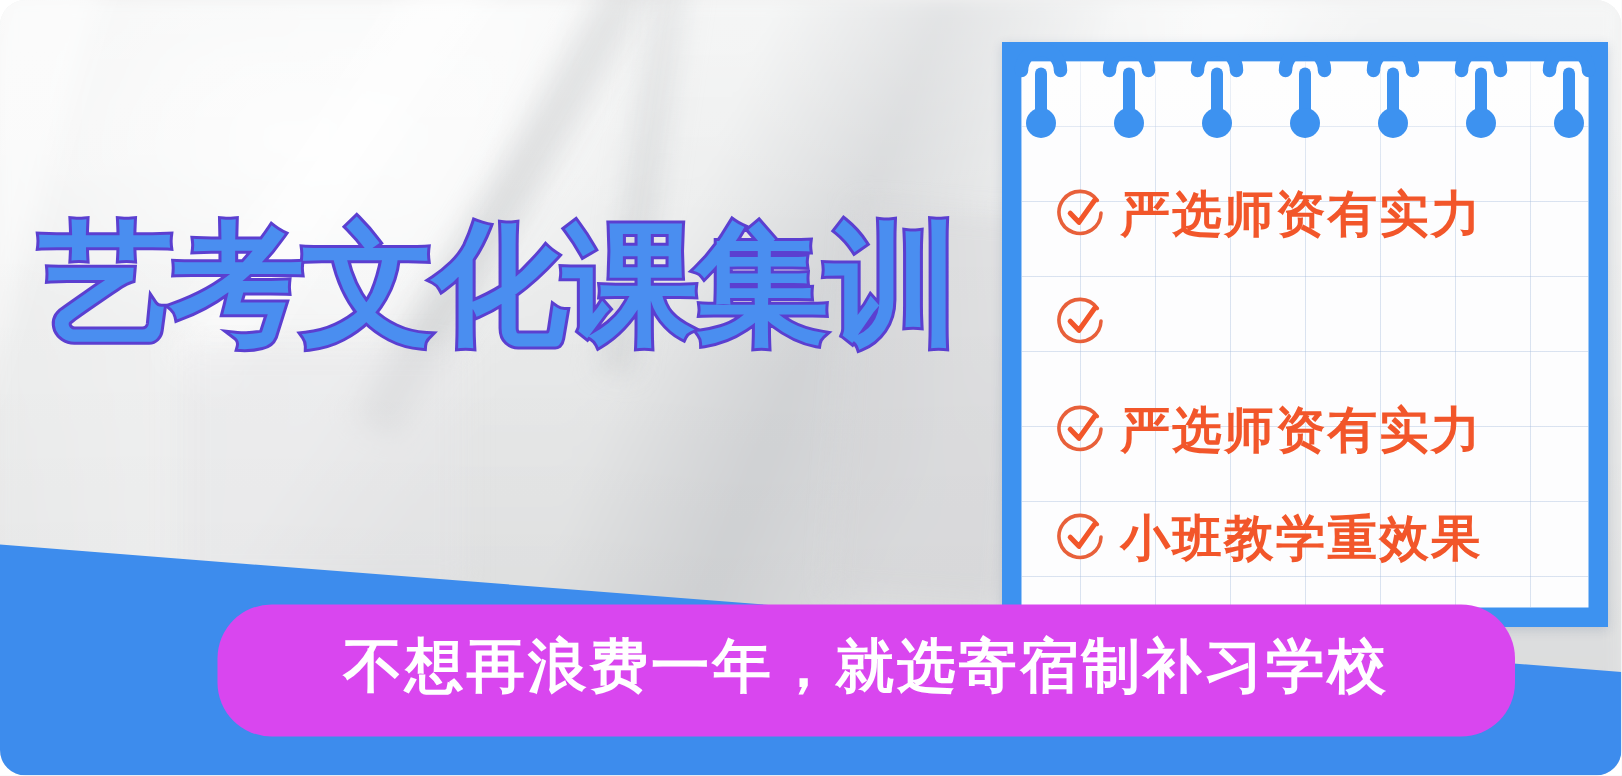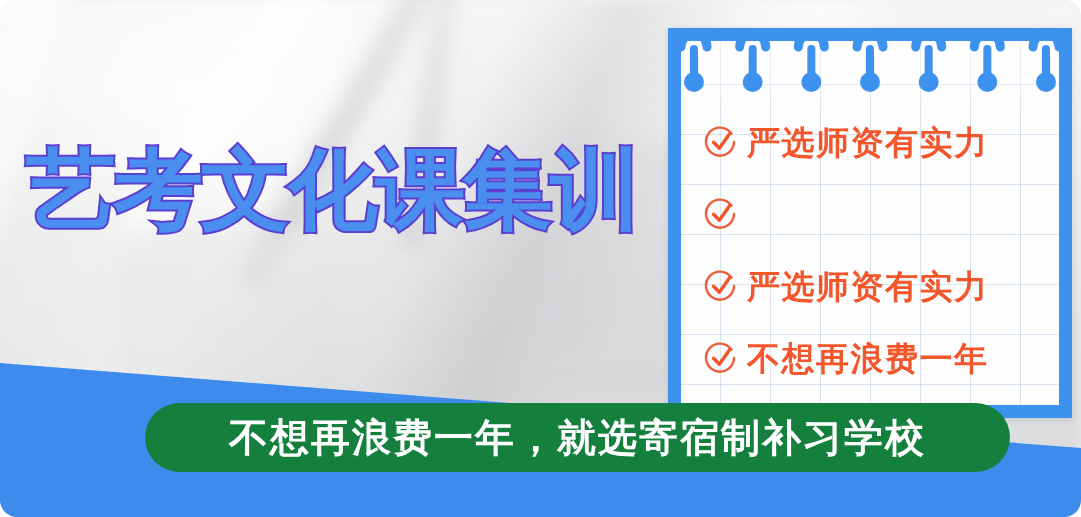--- a/index.html
+++ b/index.html
@@ -135,26 +135,27 @@
     white-space: nowrap;
     line-height: 1;
   }
 
   
   .cta {
     position: absolute;
     left: 145px;
     top: 403px;
     width: 865px;
-    height: 69px;
-    background: #15803d;
+    height: 88px;
+    background: #d946ef;
     border-radius: 36px;
     display: flex;
     align-items: center;
     justify-content: center;
+    font-family: Liberation Mono, monospace;
   }
   .cta-text {
     font-size: 39px;
     font-weight: bold;
     color: #ffffff;
     letter-spacing: 2px;
     white-space: nowrap;
     line-height: 1;
   }
 </style>
@@ -243,21 +244,21 @@
         <span class="txt">严选师资有实力</span>
       </div>
 
       <div class="pad-item">
         <span class="tick">
           <svg width="34" height="34" viewBox="0 0 34 34">
             <path d="M27.5 8.6 A14 14 0 1 0 30 17" fill="none" stroke="#e8603a" stroke-width="2.4" stroke-linecap="round"></path>
             <path d="M9.5 17.2 L15.3 23.2 L26 8.2" fill="none" stroke="#f2562a" stroke-width="3.4" stroke-linecap="round" stroke-linejoin="round"></path>
           </svg>
         </span>
-        <span class="txt">不想再浪费一年</span>
+        <span class="txt">小班教学重效果</span>
       </div>
 
     </div>
   </div>
 
   <div class="cta">
     <span class="cta-text">不想再浪费一年，就选寄宿制补习学校</span>
   </div>
 
 </div>

